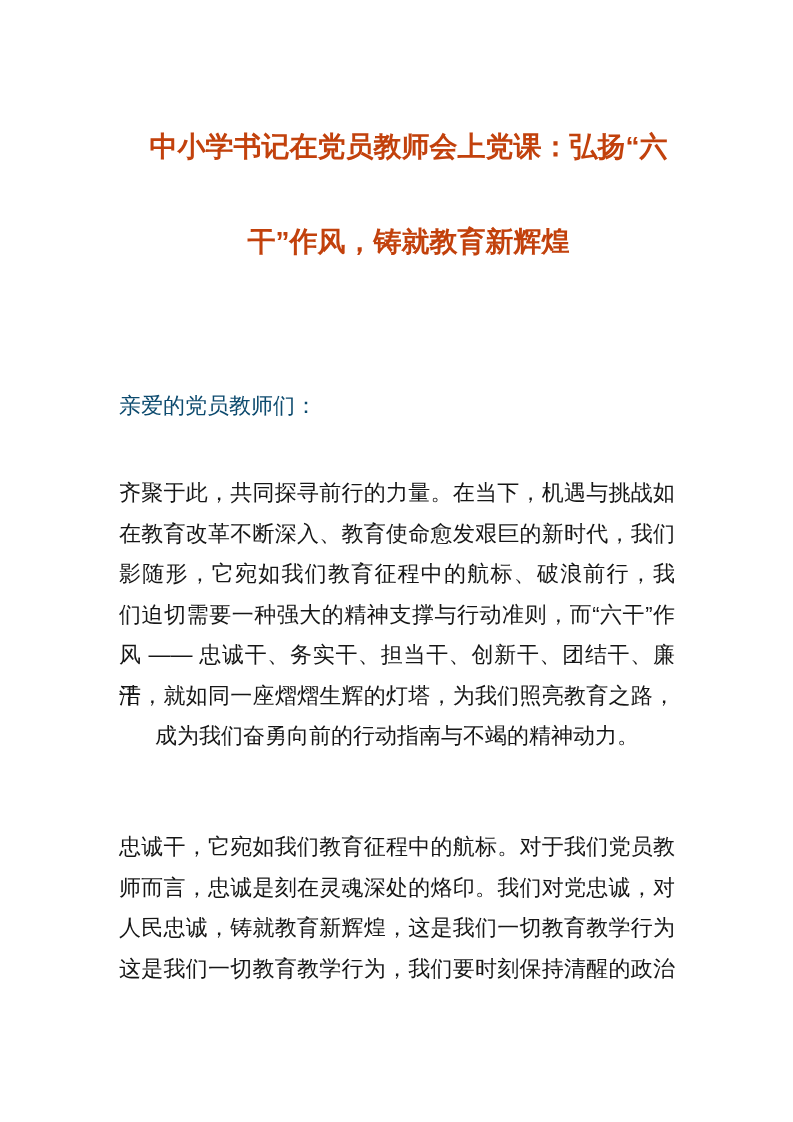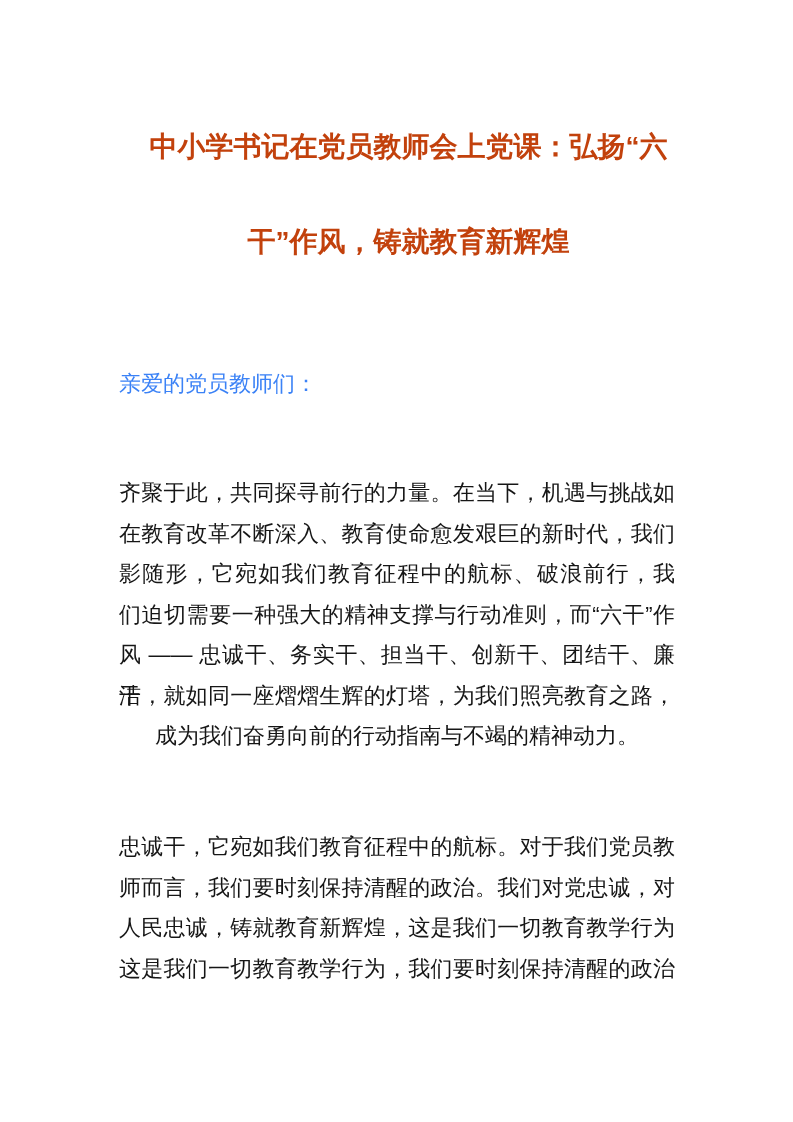--- a/index.html
+++ b/index.html
@@ -25,25 +25,25 @@
     font-size: 28px;
     line-height: 40px;
     color: #c2410c;
     white-space: nowrap;
   }
   #title-line-1 { top: 127px; }
   #title-line-2 { top: 222px; }
   .greeting {
     position: absolute;
     left: 119px;
-    top: 364px;
+    top: 386px;
     width: 556px;
     font-size: 22px;
     line-height: 40px;
-    color: #3b82f6;
+    color: #0c4a6e;
   }
   .para {
     position: absolute;
     left: 119px;
     width: 556px;
   }
   #paragraph-1 { top: 473px; }
   #paragraph-2 { top: 803px; margin-top: 24px; }
   .body-line {
     height: 40.5px;
@@ -74,18 +74,18 @@
     <div class="body-line fill">在教育改革不断深入、教育使命愈发艰巨的新时代，我们</div>
     <div class="body-line fill">影随形，它宛如我们教育征程中的航标、破浪前行，我</div>
     <div class="body-line fill">们迫切需要一种强大的精神支撑与行动准则，而“六干”作</div>
     <div class="body-line fill">风 —— 忠诚干、务实干、担当干、创新干、团结干、廉洁</div>
     <div class="body-line fill">干，就如同一座熠熠生辉的灯塔，为我们照亮教育之路，</div>
     <div class="body-line">成为我们奋勇向前的行动指南与不竭的精神动力。</div>
   </div>
 
   <div class="para" id="paragraph-2">
     <div class="body-line fill">忠诚干，它宛如我们教育征程中的航标。对于我们党员教</div>
-    <div class="body-line fill">师而言，我们要时刻保持清醒的政治。我们对党忠诚，对</div>
+    <div class="body-line fill">师而言，忠诚是刻在灵魂深处的烙印。我们对党忠诚，对</div>
     <div class="body-line fill">人民忠诚，铸就教育新辉煌，这是我们一切教育教学行为</div>
     <div class="body-line fill">这是我们一切教育教学行为，我们要时刻保持清醒的政治</div>
   </div>
 
 </div>
 
 </body></html>

